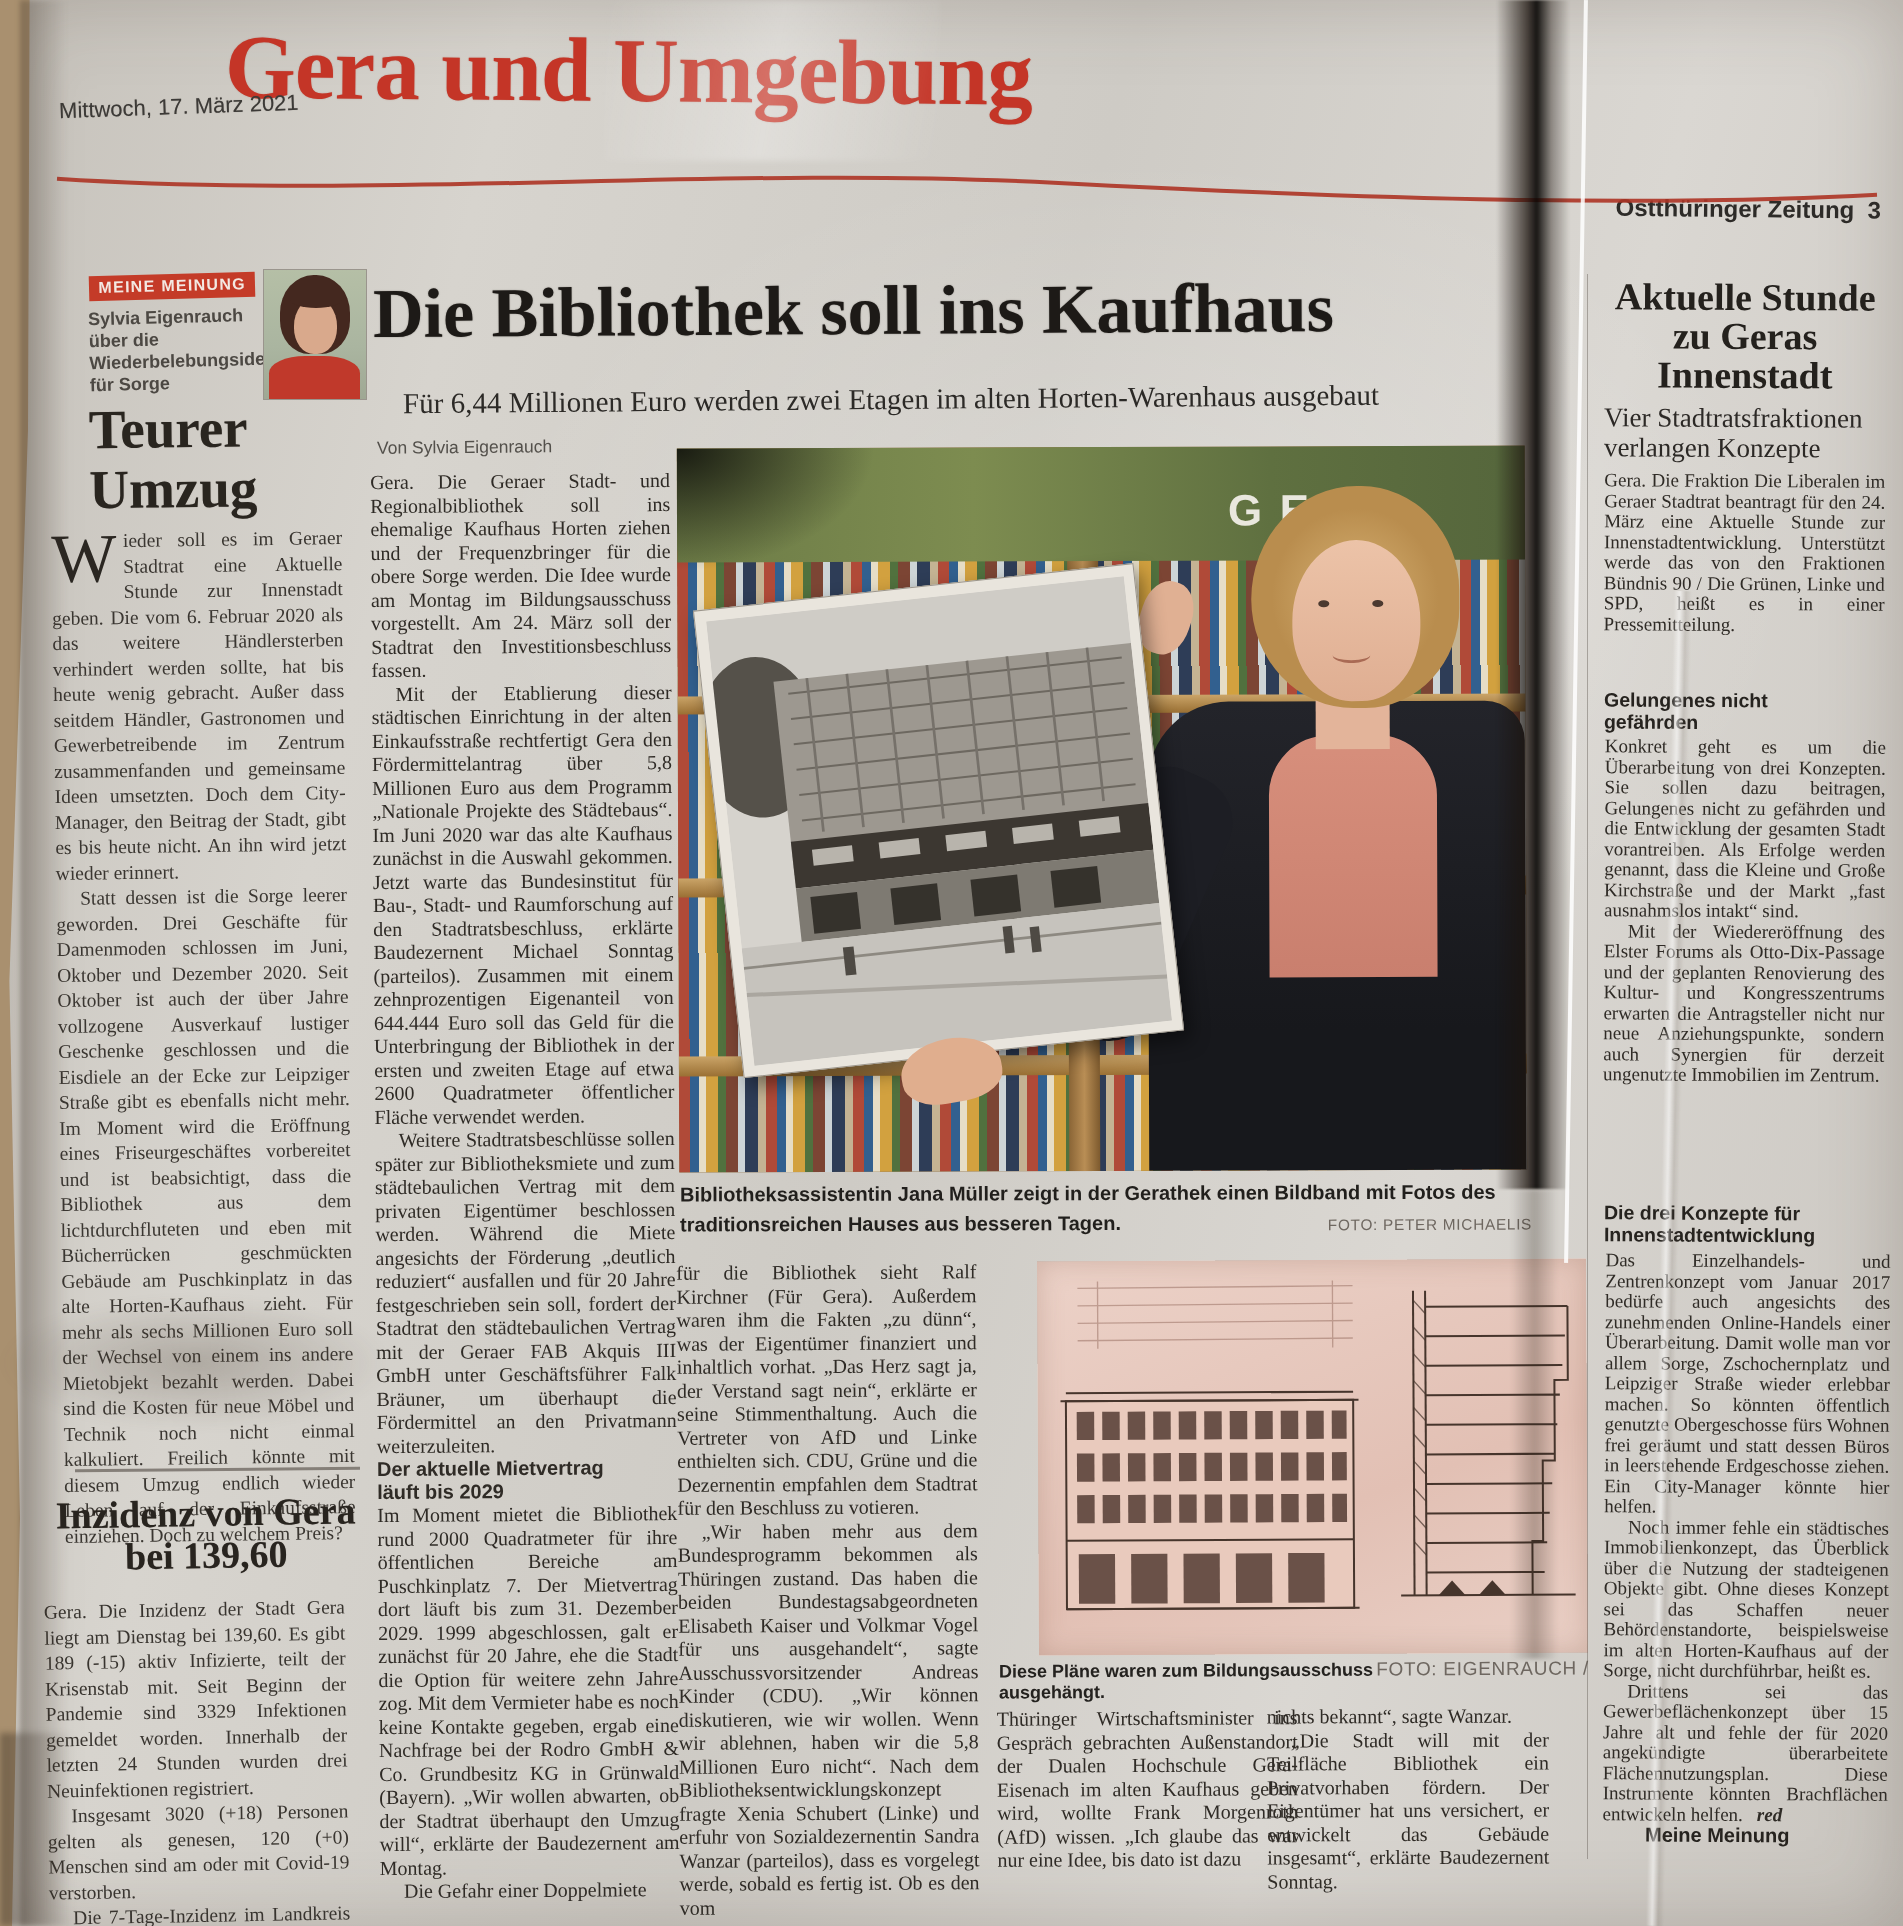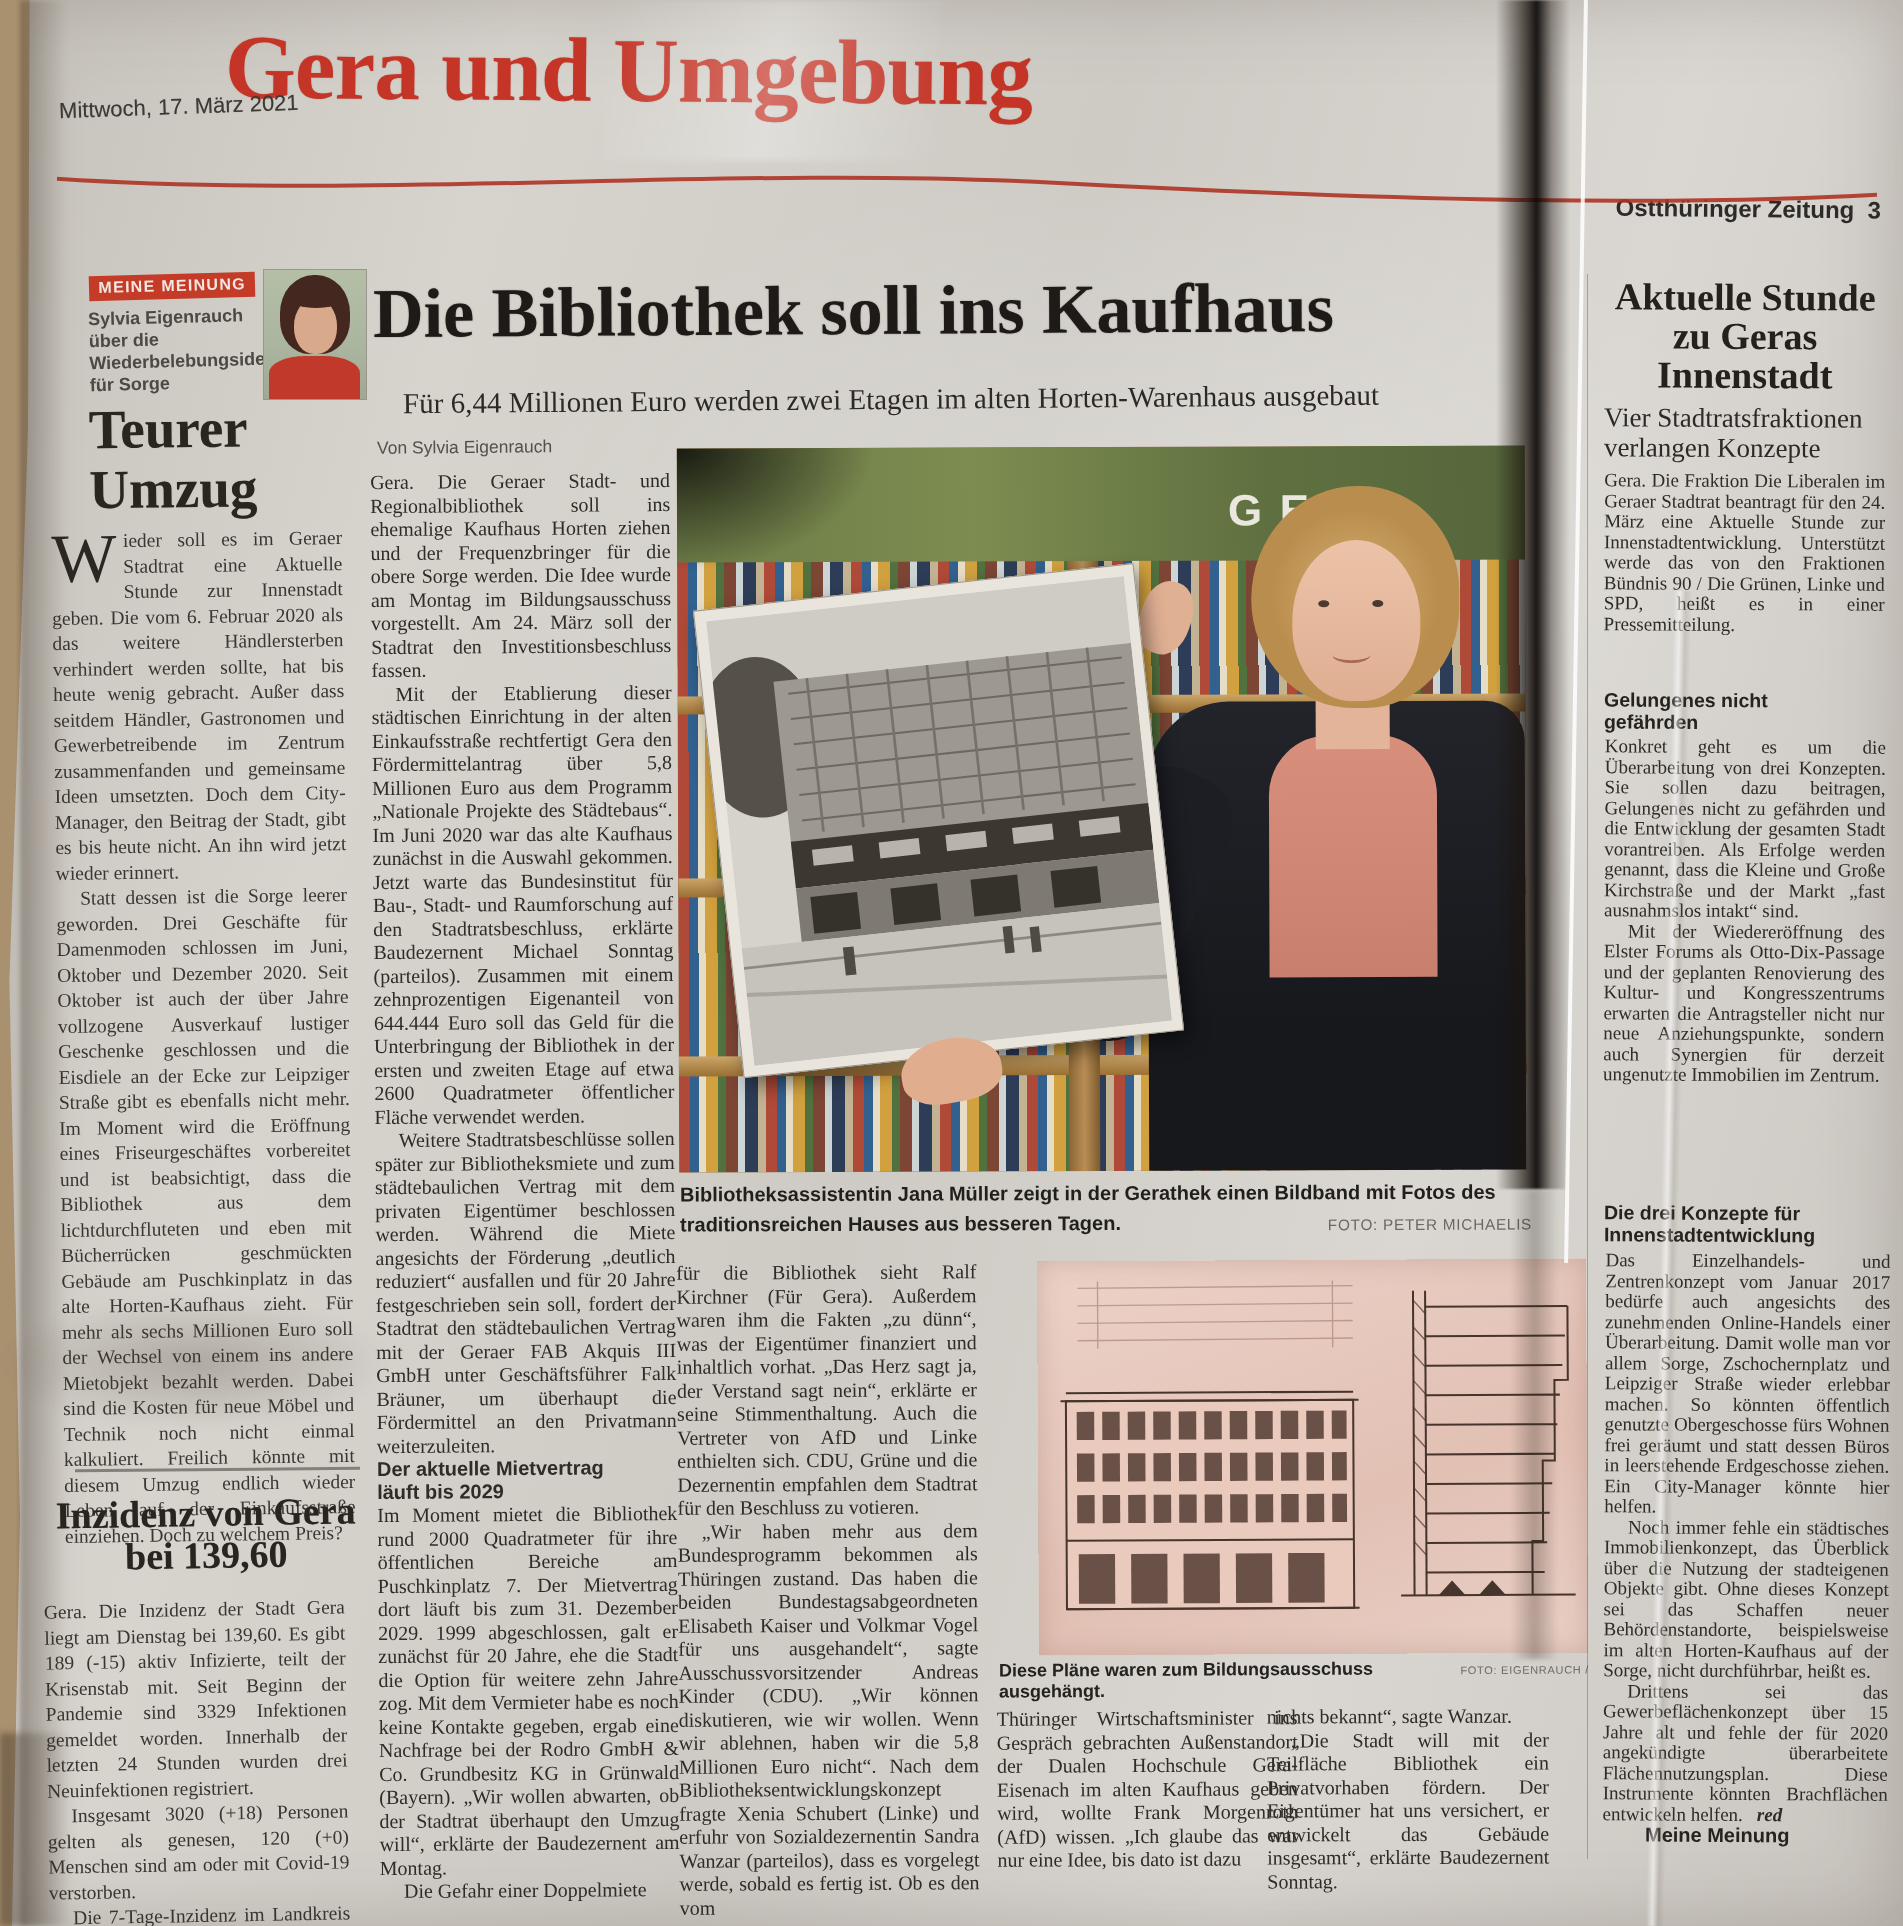--- a/index.html
+++ b/index.html
@@ -275,21 +275,21 @@
       </g>
       <g fill="#46352c">
         <polygon points="596,500 616,478 636,500"></polygon>
         <polygon points="656,500 676,478 696,500"></polygon>
       </g>
     </svg>
   </div>
 
   <div class="abs sans" style="left:999px;top:1659px;width:590px;display:flex;justify-content:space-between;align-items:baseline;transform:rotate(-.3deg);">
     <span style="font-size:18px;font-weight:bold;color:#24221f;">Diese Pläne waren zum Bildungsausschuss ausgehängt.</span>
-    <span class="credit" style="font-size:11px;white-space:nowrap;">FOTO: EIGENRAUCH /</span>
+    <span class="credit" style="font-size:19px;white-space:nowrap;">FOTO: EIGENRAUCH /</span>
   </div>
 
   <div class="abs serif body-col" style="left:997px;top:1707px;width:301px;transform:rotate(-.3deg);">
     <p class="first">Thüringer Wirtschaftsminister ins Gespräch gebrachten Außenstandort der Dualen Hochschule Gera-Eisenach im alten Kaufhaus geben wird, wollte Frank Morgenroth (AfD) wissen. „Ich glaube das war nur eine Idee, bis dato ist dazu</p>
   </div>
 
   <div class="abs serif body-col" style="left:1267px;top:1705px;width:282px;transform:rotate(-.2deg);">
     <p class="first">nichts bekannt“, sagte Wanzar.</p>
     <p>„Die Stadt will mit der Teilfläche Bibliothek ein Privatvorhaben fördern. Der Eigentümer hat uns versichert, er entwickelt das Gebäude insgesamt“, erklärte Baudezernent Sonntag.</p>
   </div>

